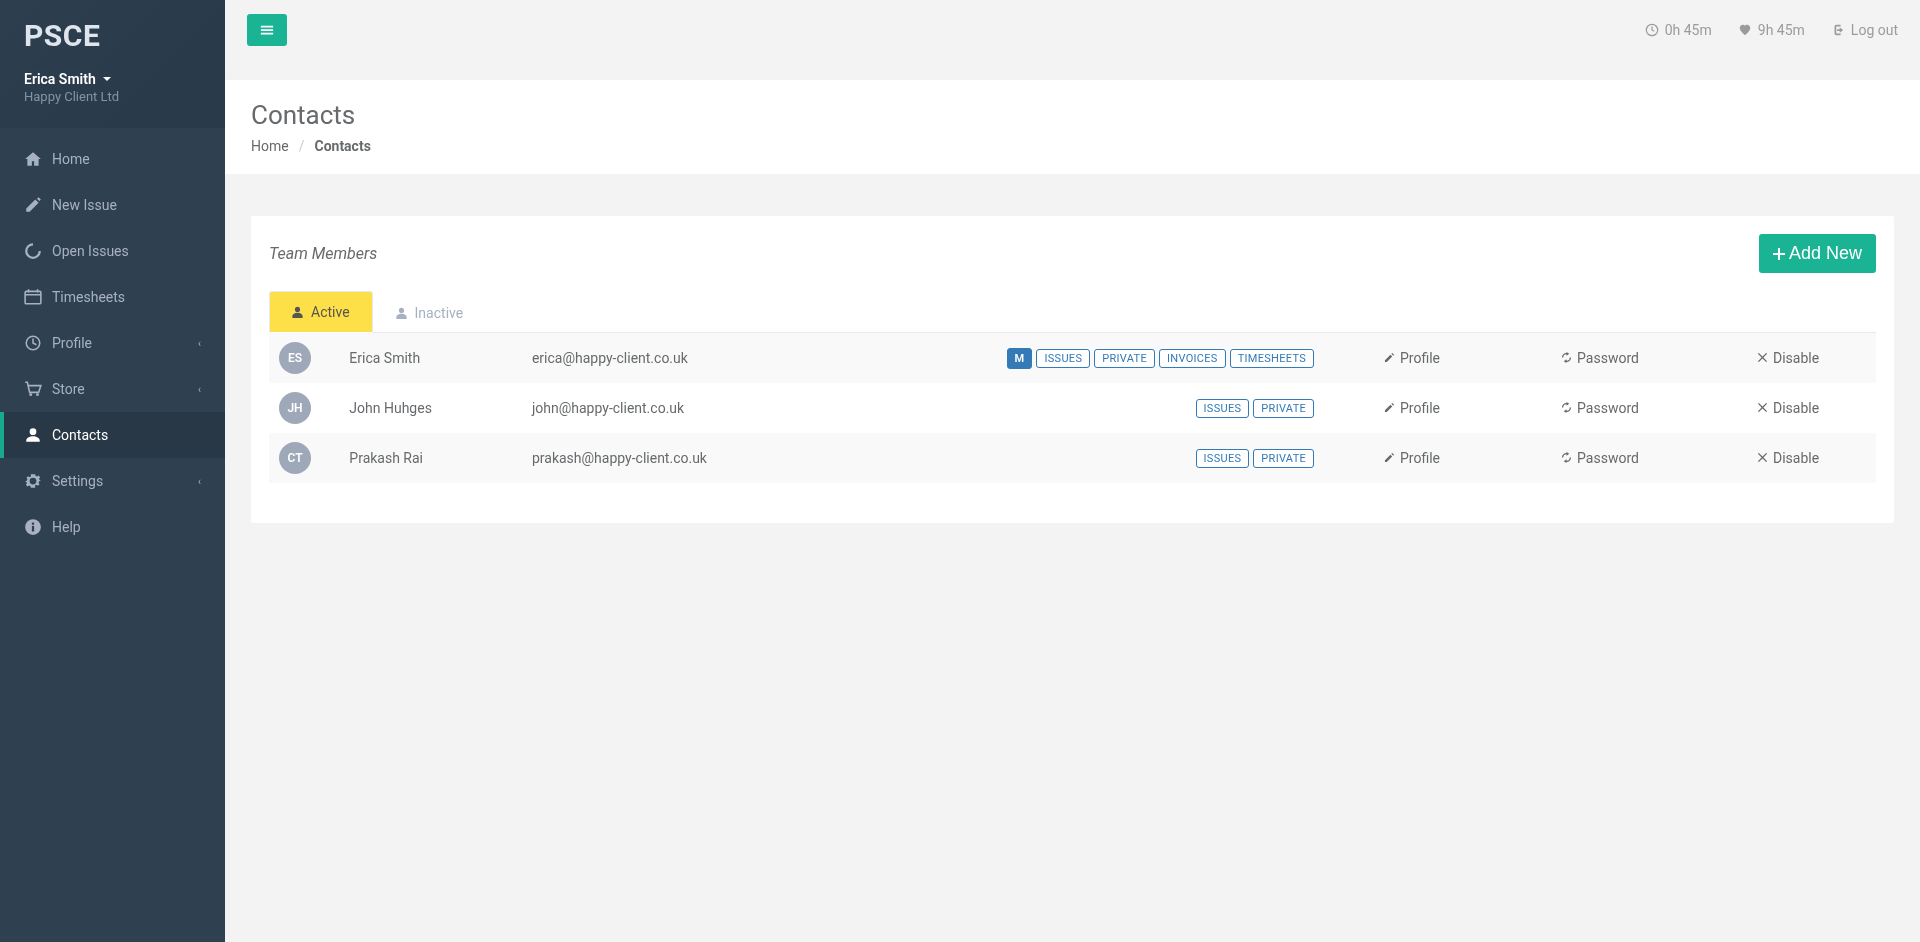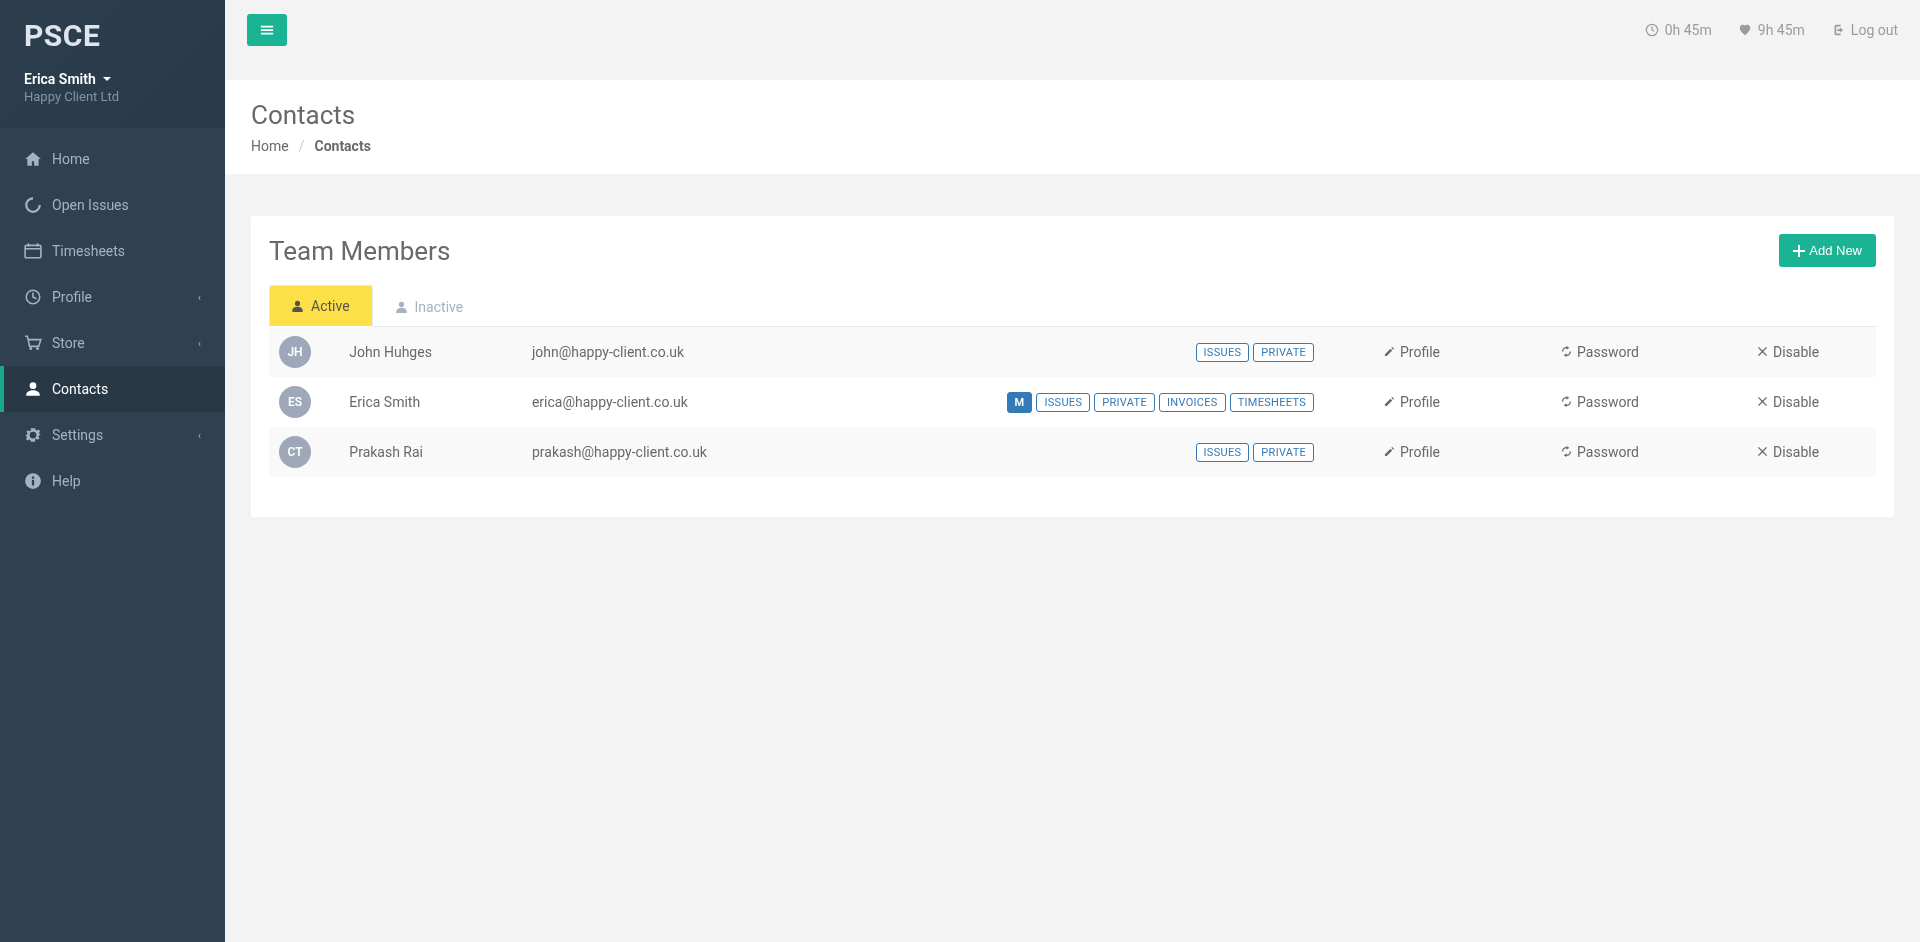--- a/index.html
+++ b/index.html
@@ -148,32 +148,33 @@
   background: #fff;
   border-radius: 2px;
   padding: 18px 18px 40px 18px;
 }
 .panel-head {
   display: flex;
   align-items: center;
   margin-bottom: 18px;
 }
 .panel-title {
-  font-size: 26px;
+  font-size: 16px;
   color: #676a6c;
   font-weight: 400;
+  font-style: italic;
 }
 .add-btn {
   margin-left: auto;
   background: #1ab394;
   color: #fff;
   border: none;
   border-radius: 3px;
   padding: 9px 14px;
-  font-size: 13px;
+  font-size: 18px;
   cursor: pointer;
   display: inline-flex;
   align-items: center;
   gap: 4px;
 }
 .add-btn svg { width: 12px; height: 12px; fill: #fff; }
 
 
 .tabs { display: flex; border-bottom: 1px solid #e7eaec; }
 .tab {
@@ -282,20 +283,28 @@
         <span class="nav-icon">
           <svg viewBox="0 0 16 16" fill="currentColor">
             <path d="M8 2 1 8h2v6h4V10h2v4h4V8h2z"></path>
           </svg>
         </span>
         <span>Home</span>
       </li>
       <li class="nav-item">
         <span class="nav-icon">
           <svg viewBox="0 0 16 16" fill="currentColor">
+            <path d="M2 11v3h3l8-8-3-3zM13 1l2 2-1.5 1.5-2-2z"></path>
+          </svg>
+        </span>
+        <span>New Issue</span>
+      </li>
+      <li class="nav-item">
+        <span class="nav-icon">
+          <svg viewBox="0 0 16 16" fill="currentColor">
             <path d="M8 1a7 7 0 1 0 7 7h-2a5 5 0 1 1-5-5z"></path>
           </svg>
         </span>
         <span>Open Issues</span>
       </li>
       <li class="nav-item">
         <span class="nav-icon">
           <svg viewBox="0 0 16 16" fill="currentColor">
             <rect x="1" y="3" width="14" height="11" rx="1" fill="none" stroke="currentColor" stroke-width="1.4"></rect>
             <path d="M1 6h14M4 1v3M12 1v3" stroke="currentColor" stroke-width="1.4"></path>
@@ -417,48 +426,48 @@
           <svg viewBox="0 0 12 14">
               <path fill="#a7b1c2" d="M6 7a3 3 0 1 0 0-6 3 3 0 0 0 0 6zm0 1c-3 0-6 1.5-6 4v2h12v-2c0-2.5-3-4-6-4z"></path>
             </svg>
           <span>Inactive</span>
         </div>
       </div>
 
       <table class="table">
         <tbody id="members-body">
             <tr>
+              <td class="col-avatar"><span class="avatar">ES</span></td>
+              <td class="col-name">Erica Smith</td>
+              <td class="col-email">erica@happy-client.co.uk</td>
+              <td class="col-badges"><span class="badge solid">M</span><span class="badge">ISSUES</span><span class="badge">PRIVATE</span><span class="badge">INVOICES</span><span class="badge">TIMESHEETS</span></td>
+              <td class="col-action"><span class="action-link">
+                  <svg viewBox="0 0 12 12">
+                    <path d="M1 9v2h2l6-6-2-2zM9 1l2 2-1 1-2-2z"></path>
+                  </svg>
+                  <span>Profile</span>
+                </span></td>
+              <td class="col-action-wide"><span class="action-link">
+                  <svg viewBox="0 0 12 12">
+                    <path d="M6 1a5 5 0 0 0-5 5h1.5A3.5 3.5 0 0 1 6 2.5V4l3-2-3-2zM6 11a5 5 0 0 0 5-5H9.5A3.5 3.5 0 0 1 6 9.5V8l-3 2 3 2z"></path>
+                  </svg>
+                  <span>Password</span>
+                </span></td>
+              <td class="col-action"><span class="action-link">
+                  <svg viewBox="0 0 12 12">
+                    <path d="M1 2l1-1 4 4 4-4 1 1-4 4 4 4-1 1-4-4-4 4-1-1 4-4z"></path>
+                  </svg>
+                  <span>Disable</span>
+                </span></td>
+            </tr>
+            <tr>
               <td class="col-avatar"><span class="avatar">JH</span></td>
               <td class="col-name">John Huhges</td>
               <td class="col-email">john@happy-client.co.uk</td>
               <td class="col-badges"><span class="badge">ISSUES</span><span class="badge">PRIVATE</span></td>
-              <td class="col-action"><span class="action-link">
-                  <svg viewBox="0 0 12 12">
-                    <path d="M1 9v2h2l6-6-2-2zM9 1l2 2-1 1-2-2z"></path>
-                  </svg>
-                  <span>Profile</span>
-                </span></td>
-              <td class="col-action-wide"><span class="action-link">
-                  <svg viewBox="0 0 12 12">
-                    <path d="M6 1a5 5 0 0 0-5 5h1.5A3.5 3.5 0 0 1 6 2.5V4l3-2-3-2zM6 11a5 5 0 0 0 5-5H9.5A3.5 3.5 0 0 1 6 9.5V8l-3 2 3 2z"></path>
-                  </svg>
-                  <span>Password</span>
-                </span></td>
-              <td class="col-action"><span class="action-link">
-                  <svg viewBox="0 0 12 12">
-                    <path d="M1 2l1-1 4 4 4-4 1 1-4 4 4 4-1 1-4-4-4 4-1-1 4-4z"></path>
-                  </svg>
-                  <span>Disable</span>
-                </span></td>
-            </tr>
-            <tr>
-              <td class="col-avatar"><span class="avatar">ES</span></td>
-              <td class="col-name">Erica Smith</td>
-              <td class="col-email">erica@happy-client.co.uk</td>
-              <td class="col-badges"><span class="badge solid">M</span><span class="badge">ISSUES</span><span class="badge">PRIVATE</span><span class="badge">INVOICES</span><span class="badge">TIMESHEETS</span></td>
               <td class="col-action"><span class="action-link">
                   <svg viewBox="0 0 12 12">
                     <path d="M1 9v2h2l6-6-2-2zM9 1l2 2-1 1-2-2z"></path>
                   </svg>
                   <span>Profile</span>
                 </span></td>
               <td class="col-action-wide"><span class="action-link">
                   <svg viewBox="0 0 12 12">
                     <path d="M6 1a5 5 0 0 0-5 5h1.5A3.5 3.5 0 0 1 6 2.5V4l3-2-3-2zM6 11a5 5 0 0 0 5-5H9.5A3.5 3.5 0 0 1 6 9.5V8l-3 2 3 2z"></path>
                   </svg>

